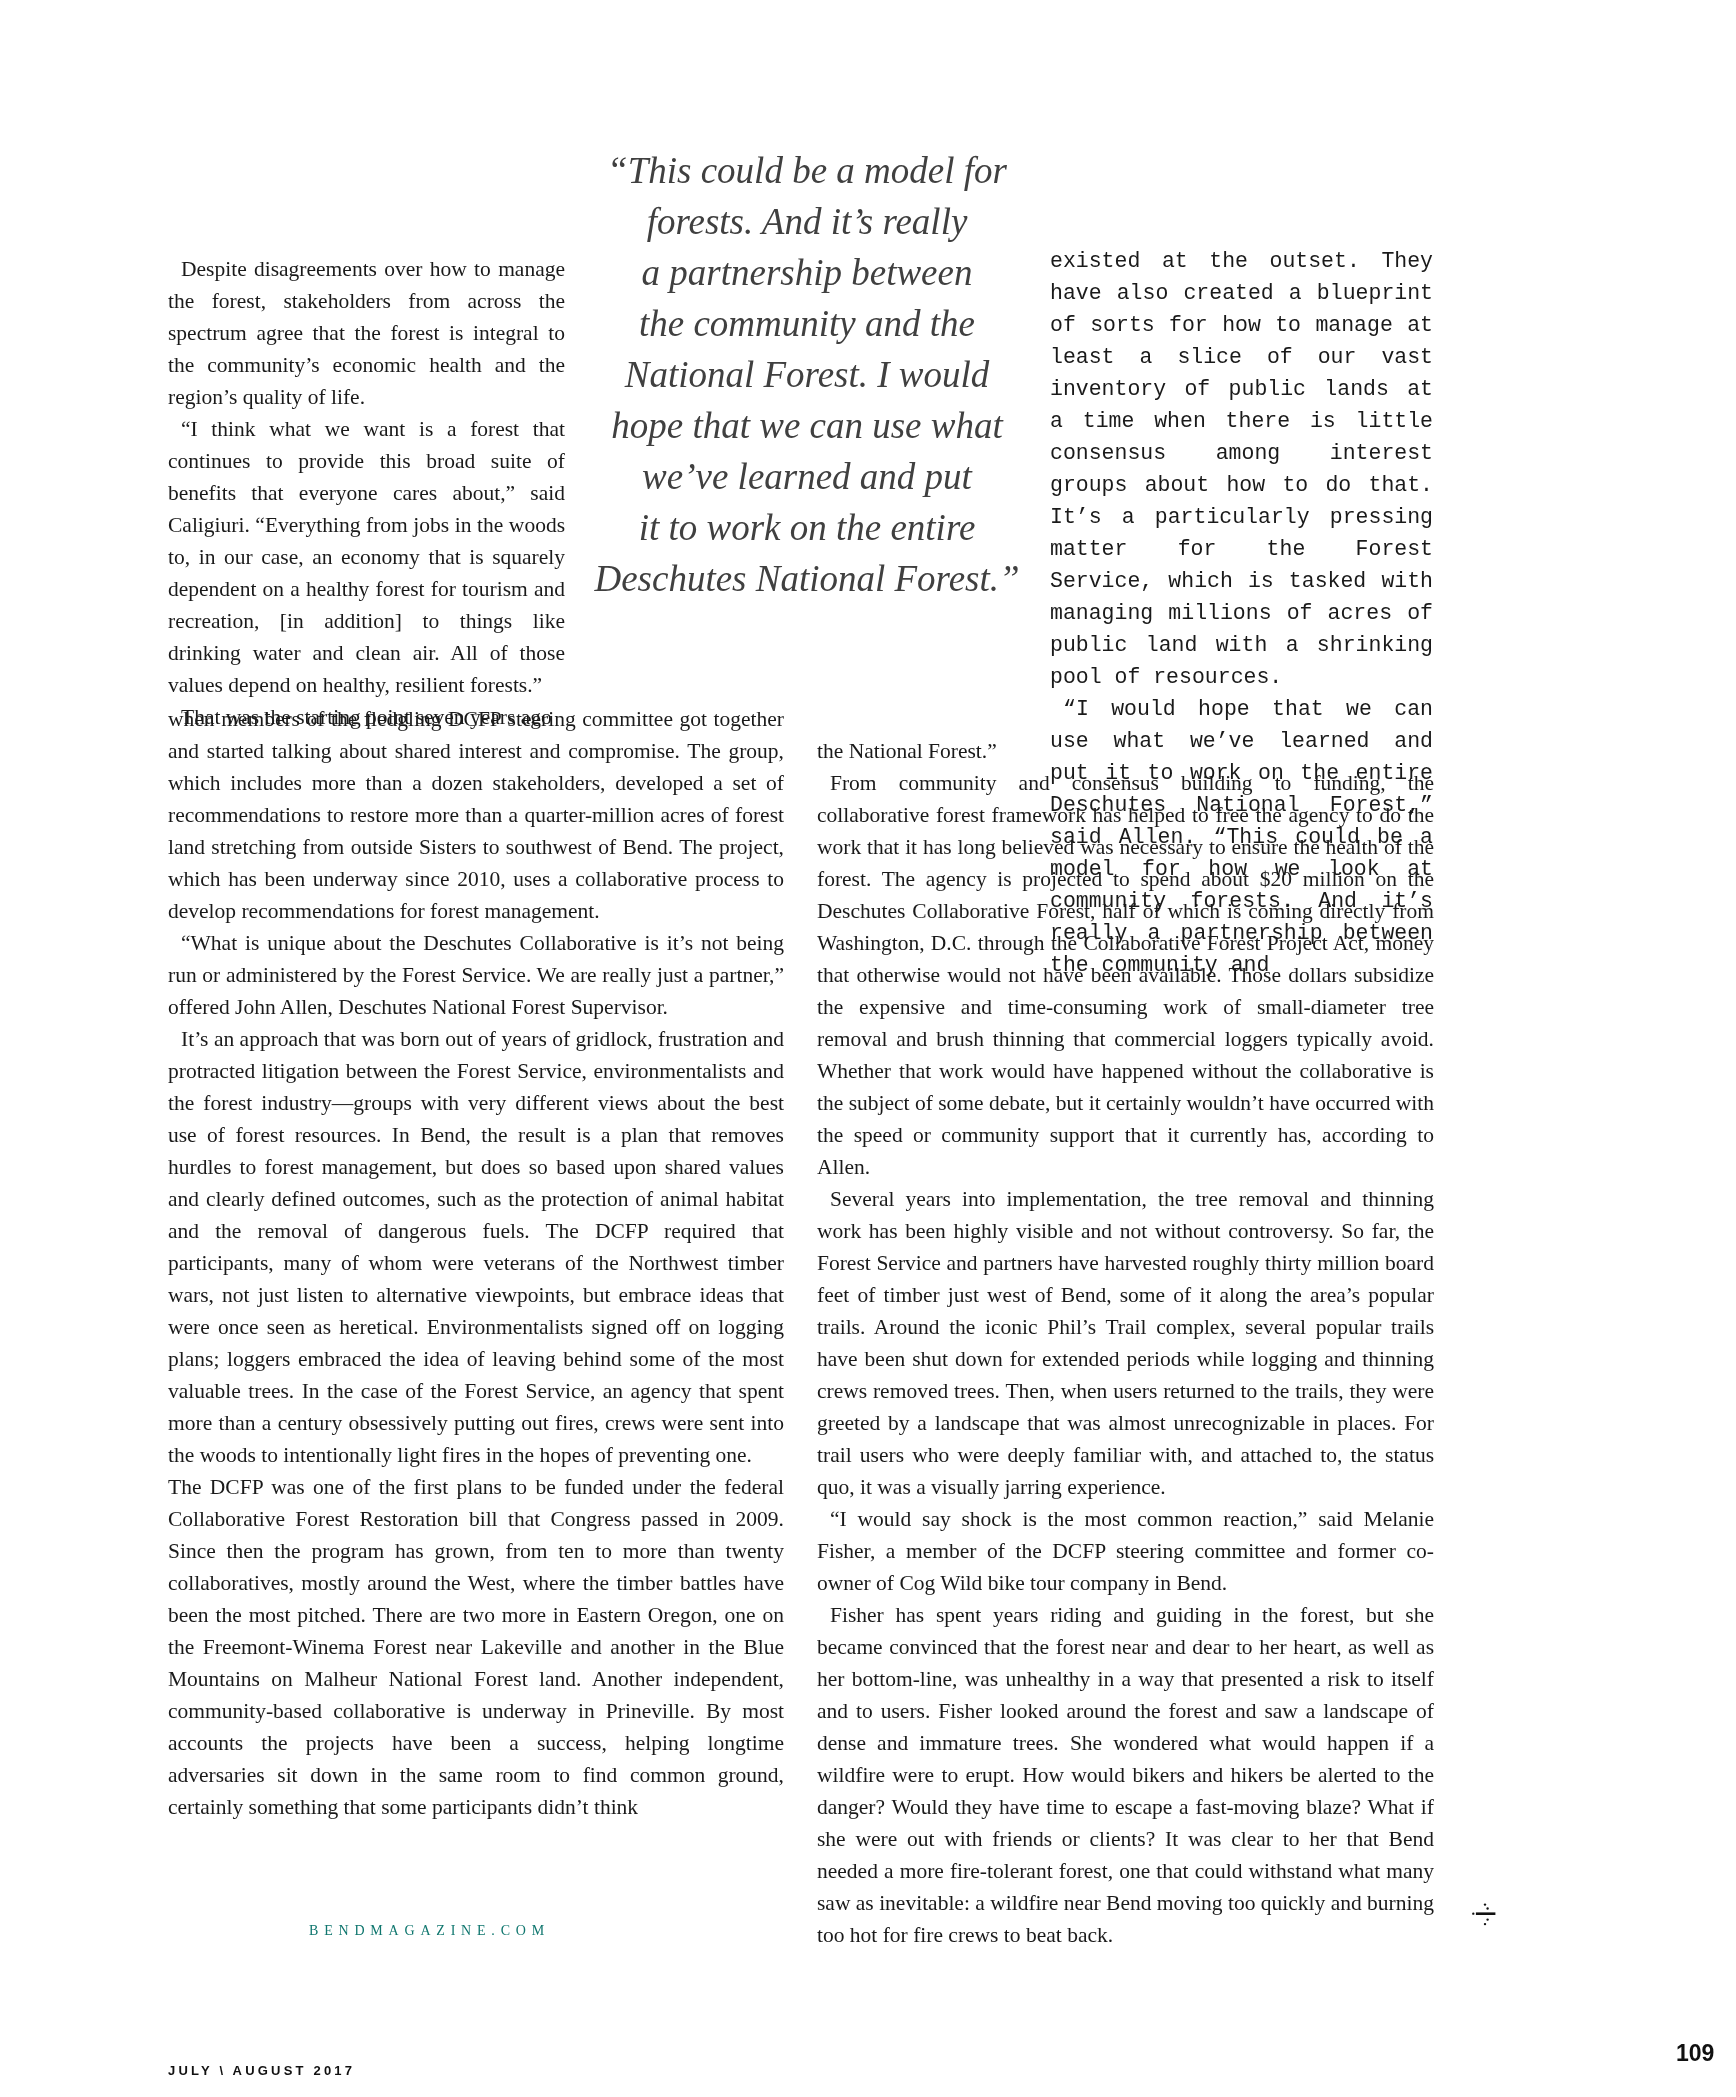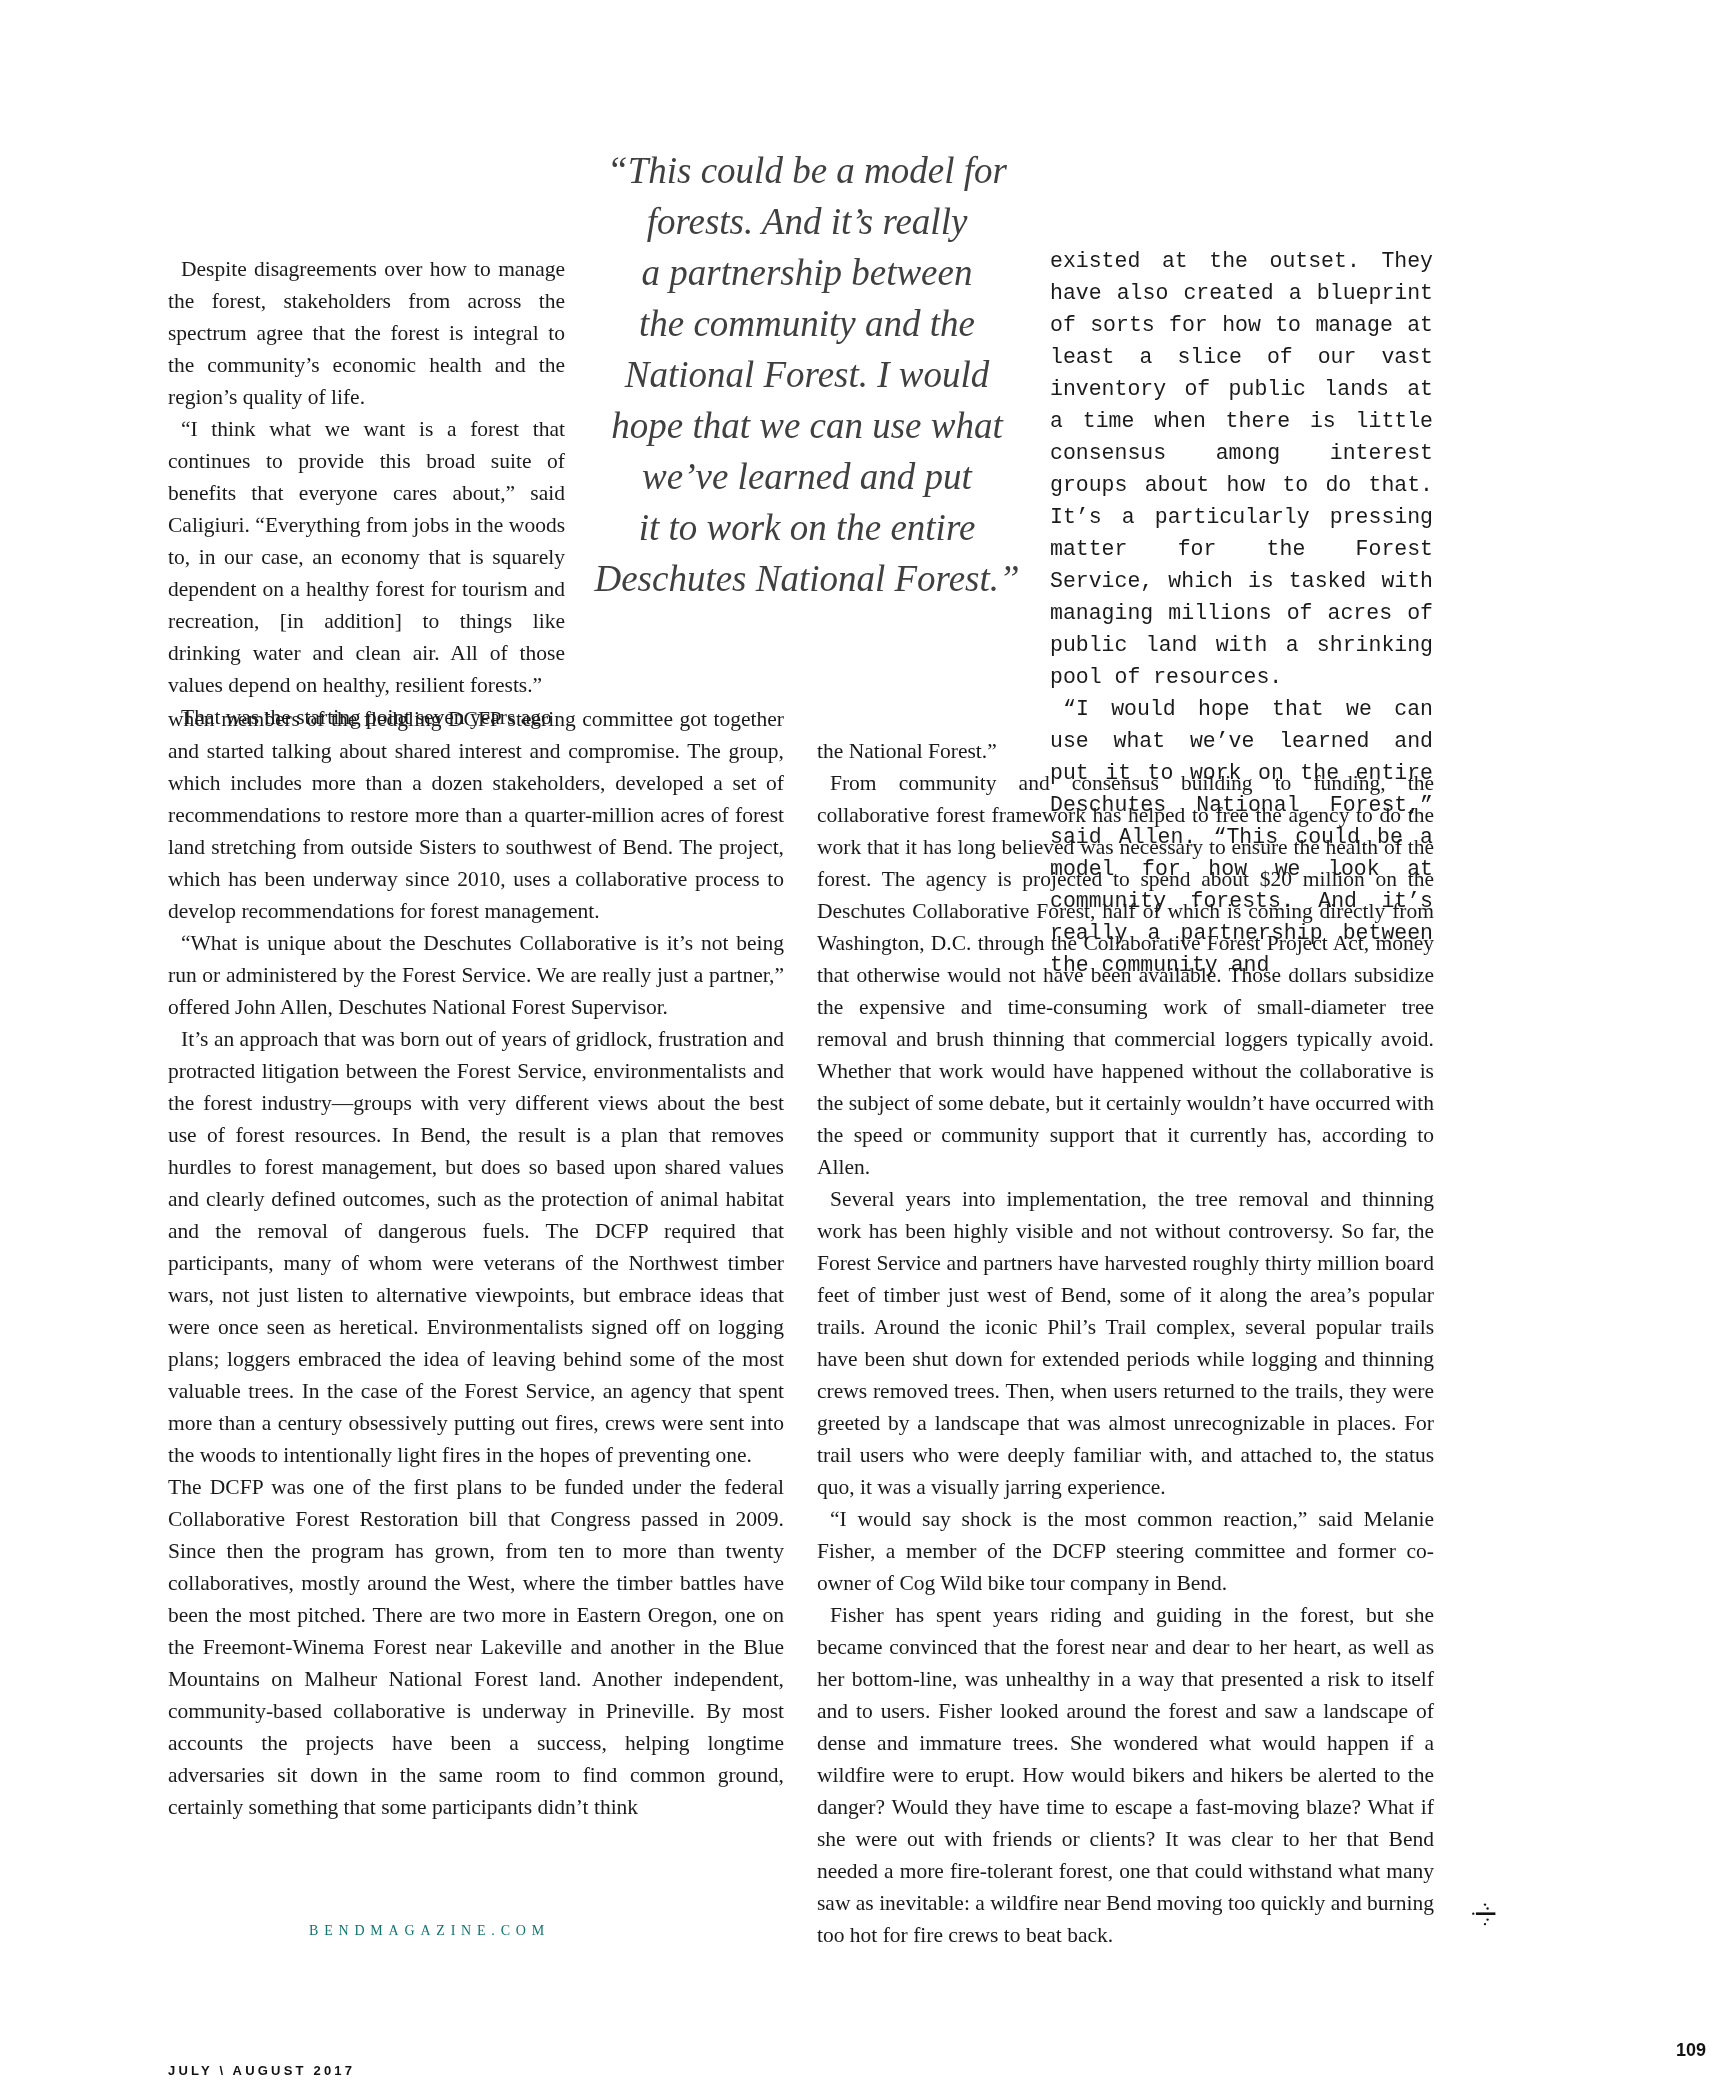--- a/index.html
+++ b/index.html
@@ -16,21 +16,21 @@
                font-family: "Liberation Serif", "DejaVu Serif", serif; font-style: italic;
                font-size: 37px; line-height: 51px; color: #404040; }
   .pullquote span { display: block; }
   h2.subhead { margin: 7.7px 0 2.6px 0; font-family: "Liberation Sans", "DejaVu Sans", sans-serif;
                font-weight: bold; font-size: 26px; line-height: 32px; letter-spacing: -0.6px; text-align: left; }
   .footer-left { position: absolute; left: 168px; top: 2043px; font-family: "Liberation Sans", sans-serif;
                  font-weight: bold; font-size: 13px; letter-spacing: 3.2px; color: #111; margin-top: 20px; }
   .footer-site { position: absolute; left: 309px; top: 1923px; font-family: "Liberation Serif", serif;
                  font-size: 14px; letter-spacing: 5.8px; color: #0f766e; }
   .folio { position: absolute; left: 1676px; top: 2040px; font-family: "Liberation Sans", sans-serif;
-           font-weight: bold; font-size: 18px; color: #111; }
+           font-weight: bold; font-size: 23px; color: #111; }
   .end-mark { position: absolute; left: 1472px; top: 1902px; width: 26px; height: 26px; }
 </style>
 </head>
 <body>
 
 <div class="col col-left-top">
   <p class="ind">Despite disagreements over how to manage the forest, stakeholders from across the spectrum agree that the forest is integral to the community’s economic health and the region’s quality of life.</p>
   <p class="ind">“I think what we want is a forest that continues to provide this broad suite of benefits that everyone cares about,” said Caligiuri. “Everything from jobs in the woods to, in our case, an economy that is squarely dependent on a healthy forest for tourism and recreation, [in addition] to things like drinking water and clean air. All of those values depend on healthy, resilient forests.”</p>
   <p class="ind" style="text-align:left">That was the starting point seven years ago</p>
 </div>

